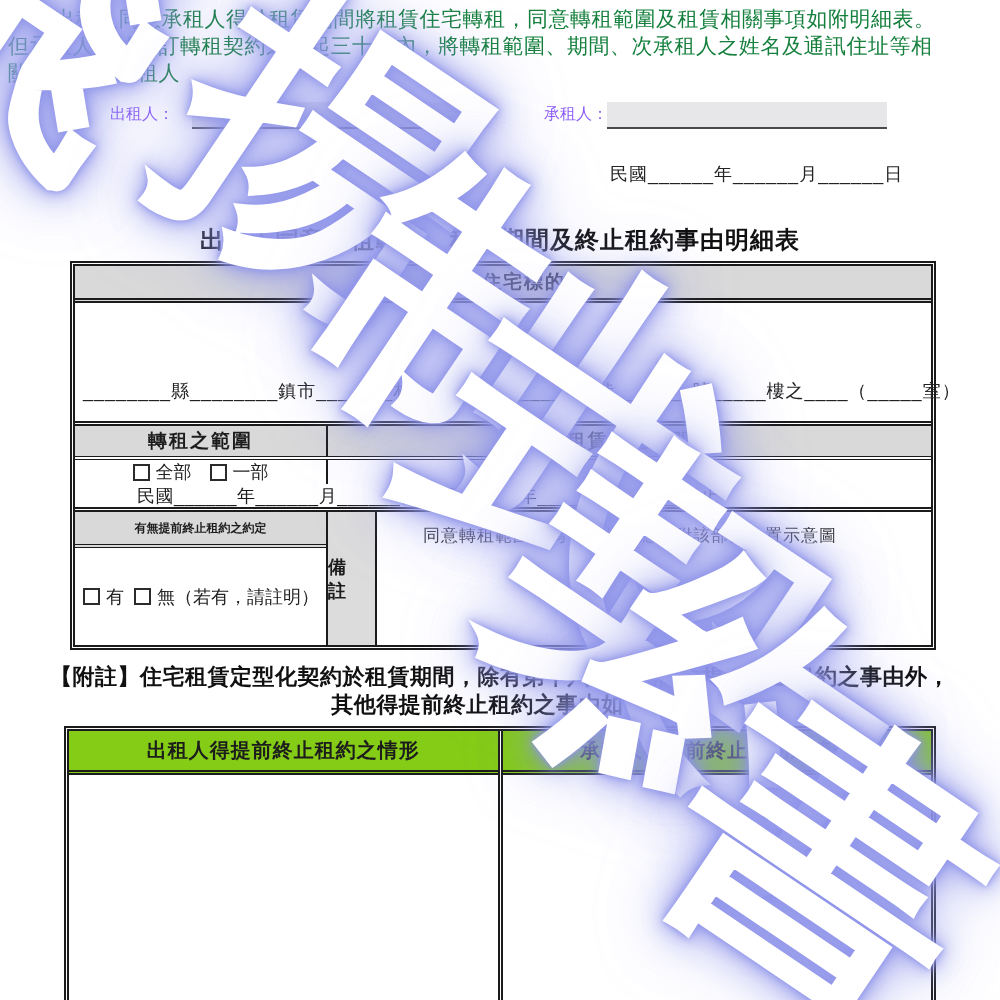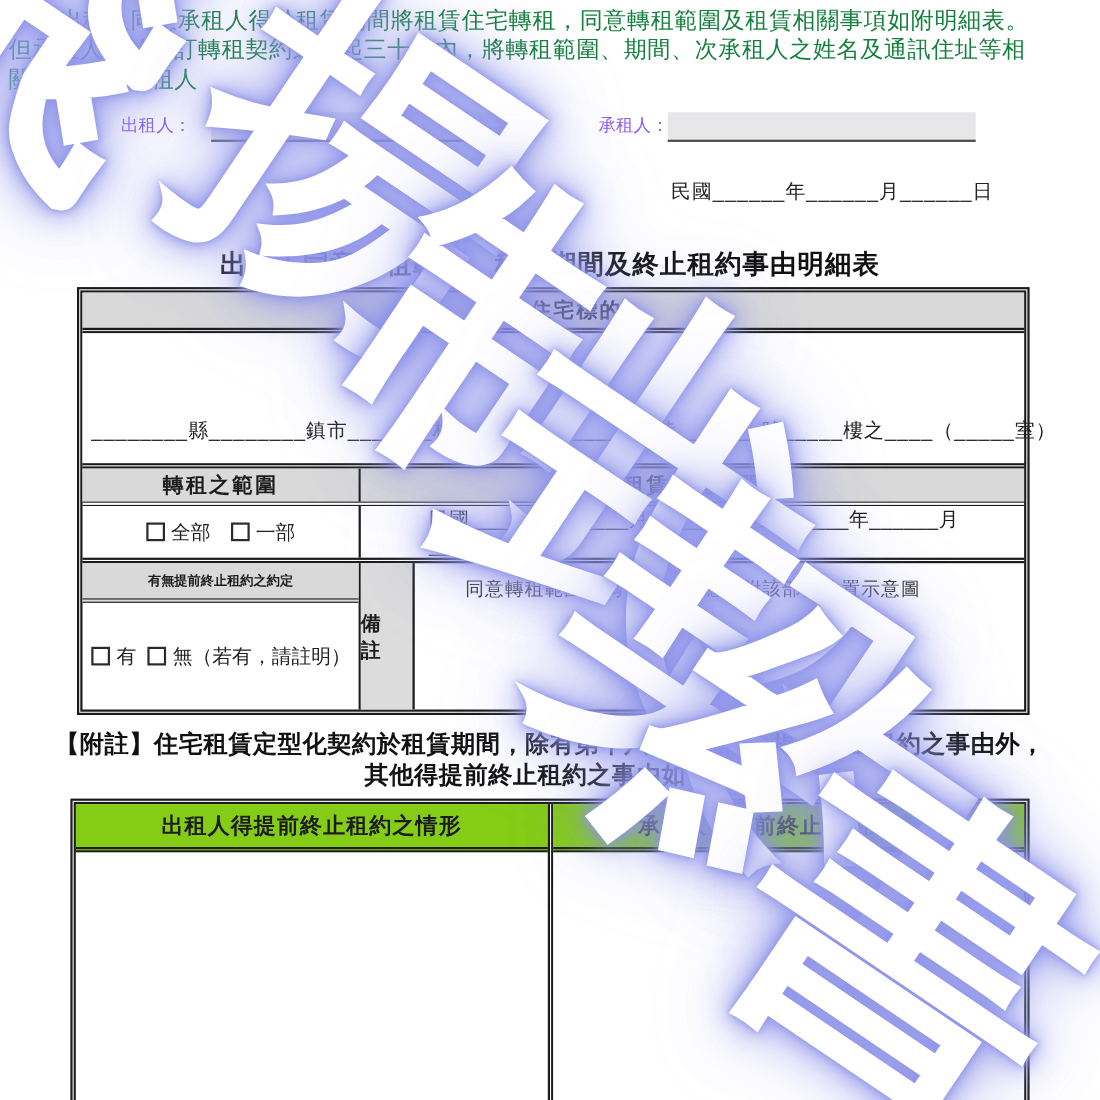--- a/index.html
+++ b/index.html
@@ -32,21 +32,21 @@
     font-weight:bold; letter-spacing:2px; }
   .mt-address { height:118px; position:relative; background:#fff; }
   .addr-line { position:absolute; font-size:18px; color:#222; letter-spacing:1px; white-space:pre; }
   .addr-1 { left:96px; top:24px; }
   .addr-2 { left:8px; top:76px; }
   .mt-hdr-row { display:flex; height:35px; border-top:5px double #1b1b1b; }
   .mt-hdr-row .cell { background:#d9d9d9; display:flex; align-items:center;
     justify-content:center; font-size:19px; font-weight:bold; letter-spacing:2px; }
   .col-left { width:253px; border-right:2px solid #1b1b1b; }
   .col-right { flex:1; }
-  .mt-opt-row { display:flex; height:51px; border-top:4px double #1b1b1b; }
+  .mt-opt-row { display:flex; height:51px; border-top:4px double #1b1b1b;flex-direction:column; }
   .mt-opt-row .opt-cell { display:flex; align-items:center; }
   .scope-cell { width:253px; border-right:2px solid #1b1b1b; justify-content:center; gap:18px; }
   .period-cell { flex:1; padding-left:62px; font-size:18px; letter-spacing:.5px; }
   .mt-early { display:flex; border-top:5px double #1b1b1b; flex:1; }
   .early-left { width:253px; border-right:2px solid #1b1b1b; display:flex; flex-direction:column; }
   .early-hdr { height:36px; background:#d9d9d9; border-bottom:4px double #1b1b1b;
     display:flex; align-items:center; justify-content:center; font-size:12px; font-weight:bold; }
   .early-opts { flex:1; display:flex; align-items:center; padding-left:8px; gap:10px;
     font-size:18px; }
   .remark-col { width:49px; background:#dcdcdc; border-right:2px solid #1b1b1b;

